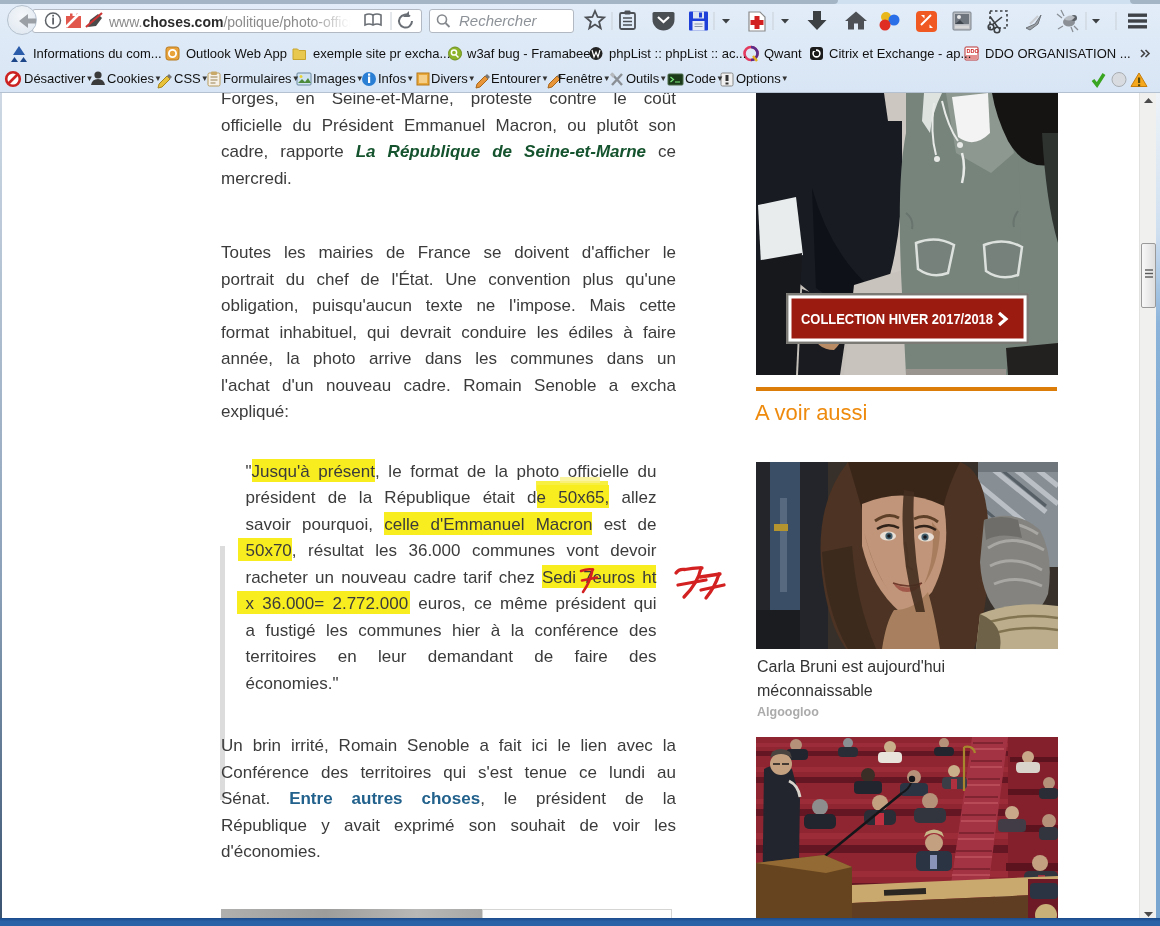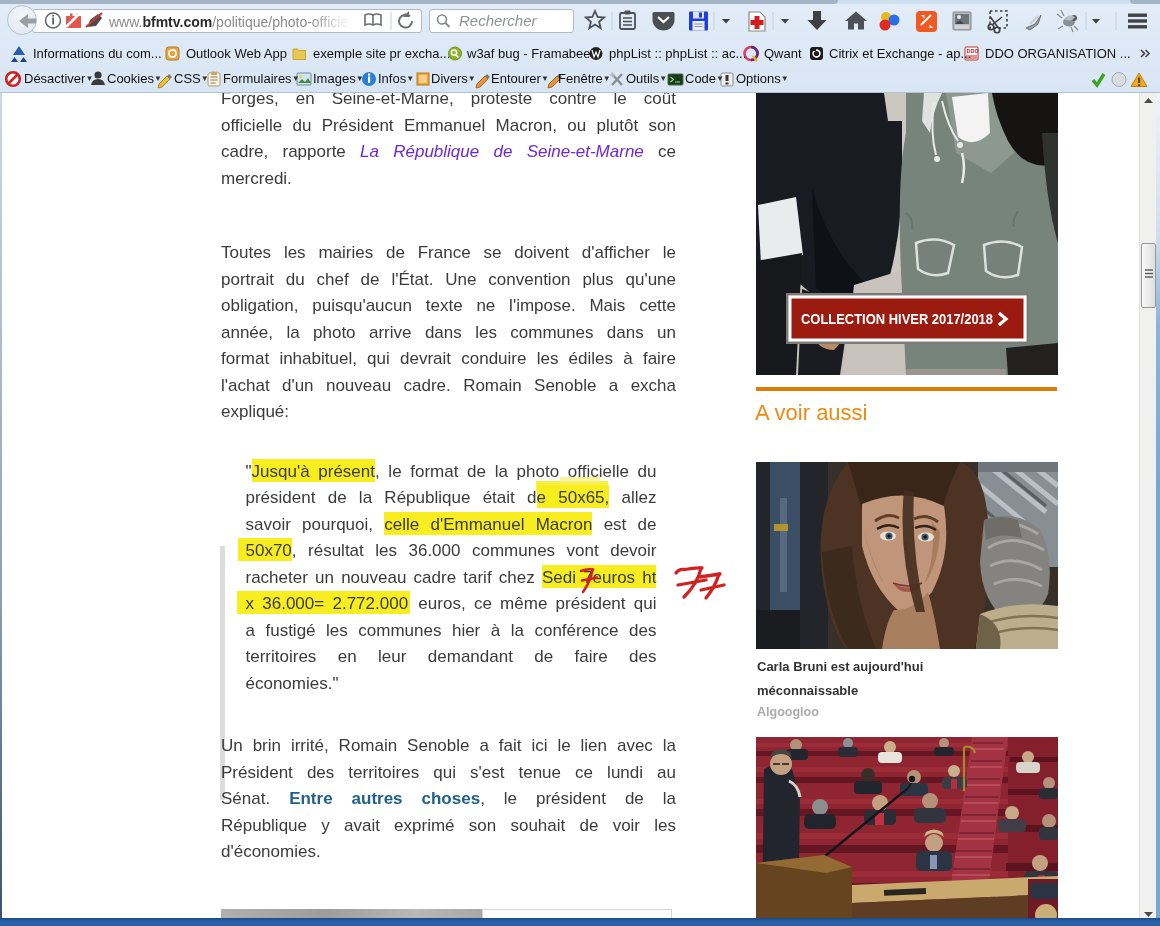--- a/index.html
+++ b/index.html
@@ -19,44 +19,44 @@
 
 #wdbar{position:absolute;left:0;top:66px;width:1160px;height:26px;font-size:13px;color:#111}
 .wd{position:absolute;top:5px;white-space:nowrap}
 .wd .car{font-size:8px;vertical-align:2px;color:#333}
 
 #page{position:absolute;left:0;top:93px;width:1160px;height:827px;background:#fff}
 #article{position:absolute;left:221px;top:0;width:455px}
 .pline{position:relative;font-size:17px;line-height:26.55px;color:#3b3b3b;text-align:justify;text-align-last:justify;white-space:nowrap}
 .pline.last{text-align-last:left}
 .hl{background:#f7ed1f;padding-top:3px;padding-bottom:1px}
-a.lk1{color:#6d28d9;font-weight:normal;font-style:italic;text-decoration:none}
+a.lk1{color:#14532d;font-weight:bold;font-style:italic;text-decoration:none}
 a.lk2{color:#21618c;font-weight:bold;text-decoration:none}
 #bq-border{position:absolute;left:220px;top:453px;width:5px;height:254px;background:#dcdcdc}
 
 .sideimg{position:absolute;left:756px;width:302px;overflow:hidden}
 #avoir{position:absolute;left:755px;top:400px;font-size:22px;color:#ee8b0e}
-#ctitle{position:absolute;left:757px;top:655px;width:300px;font-size:13px;font-weight:bold;color:#333;line-height:24px}
+#ctitle{position:absolute;left:757px;top:655px;width:300px;font-size:16px;font-weight:normal;color:#333;line-height:24px}
 #csrc{position:absolute;left:757px;top:705px;font-size:12.5px;font-weight:bold;color:#ababab}
 #orangehr{position:absolute;left:756px;top:387px;width:301px;height:4px;background:#dd7d09}
 
 #sbar{position:absolute;left:1139px;top:93px;width:17px;height:827px;background:#f0f0ef;border-left:1px solid #e2e2e0}
 #sthumb{position:absolute;left:1141px;top:243px;width:15px;height:65px;background:linear-gradient(90deg,#f8f8f8,#dedede);border:1px solid #9a9a9a;border-radius:2px;box-sizing:border-box}
 #winborder{position:absolute;left:1156px;top:93px;width:4px;height:833px;background:linear-gradient(180deg,#eef3f8 0,#cfdff0 140px,#8cb4da 230px,#79a6d0 400px,#79a6d0 100%)}
 #bluebar{position:absolute;left:0;top:918px;width:1160px;height:8px;background:linear-gradient(#1a4a8a,#2a62a8 45%,#2a62a8);z-index:40}
 #botfig1{position:absolute;left:221px;top:909px;width:261px;height:11px;background:linear-gradient(90deg,#b0b0ae,#9d9d9b 40%,#b8b8b6 75%,#a8a8a6)}
 #botfig2{position:absolute;left:482px;top:909px;width:190px;height:11px;background:#fdfdfd;border:1px solid #d5d5d3;box-sizing:border-box}
 </style></head>
 <body>
 <div id="chrome">
  <div class="topline"></div>
     <div style="position:absolute;top:0;left:0;width:838px;height:4px;background:#a4b5c6;border-radius:0 0 6px 0"></div>
     <div style="position:absolute;top:0;left:1130px;width:30px;height:4px;background:#a4b5c6;border-radius:0 0 0 6px"></div>
  <div id="urlbar">
-   <div class="urltxt" style="width:250px;overflow:hidden"><span>www.</span><b>bfmtv.com</b><span>/politique/photo-officielle-de-macron-et-son-cadre</span></div>
+   <div class="urltxt" style="width:250px;overflow:hidden"><span>www.</span><b>choses.com</b><span>/politique/photo-officielle-de-macron-et-son-cadre</span></div>
    <div id="urlfade"></div>
  </div>
  <div id="backbtn"></div>
  <div id="searchbar"></div>
  <svg width="1160" height="93" style="position:absolute;left:0;top:0">
 
   <path d="M28 14 l-9 7 9 7 v-4.5 h8 v-5 h-8 z" fill="#9aa0a6"></path>
 
   <circle cx="53" cy="20.5" r="7.5" fill="none" stroke="#5f6368" stroke-width="1.5"></circle>
   <rect x="52.2" y="17.5" width="1.8" height="7" fill="#5f6368"></rect>
@@ -287,39 +287,39 @@
   <div class="abs" style="left:0;top:-7px;width:455px">
    <div class="pline">Forges, en Seine-et-Marne, proteste contre le coût</div>
    <div class="pline">officielle du Président Emmanuel Macron, ou plutôt son</div>
    <div class="pline">cadre, rapporte <a class="lk1">La République de Seine-et-Marne</a> ce</div>
    <div class="pline last">mercredi.</div>
   </div>
   <div class="abs" style="left:0;top:147px;width:455px">
    <div class="pline">Toutes les mairies de France se doivent d'afficher le</div>
    <div class="pline">portrait du chef de l'État. Une convention plus qu'une</div>
    <div class="pline">obligation, puisqu'aucun texte ne l'impose. Mais cette</div>
+   <div class="pline">format inhabituel, qui devrait conduire les édiles à faire</div>
    <div class="pline">année, la photo arrive dans les communes dans un</div>
-   <div class="pline">format inhabituel, qui devrait conduire les édiles à faire</div>
    <div class="pline">l'achat d'un nouveau cadre. Romain Senoble a excha</div>
    <div class="pline last">expliqué:</div>
   </div>
   <div class="abs" style="left:24.5px;top:365.5px;width:411px">
    <div class="pline">"<span class="hl">Jusqu'à présent</span>, le format de la photo officielle du</div>
    <div class="pline">président de la République était d<span class="hl">e 50x65,</span> allez</div>
    <div class="pline">savoir pourquoi, <span class="hl">celle d'Emmanuel Macron</span> est de</div>
    <div class="pline"><span class="hl" style="padding-left:8px;margin-left:-8px">50x70</span>, résultat les 36.000 communes vont devoir</div>
    <div class="pline">racheter un nouveau cadre tarif chez <span class="hl">Sedi 7euros ht</span></div>
    <div class="pline"><span class="hl" style="padding-left:9px;margin-left:-9px;padding-right:2px">x 36.000= 2.772.000</span> euros, ce même président qui</div>
    <div class="pline">a fustigé les communes hier à la conférence des</div>
    <div class="pline">territoires en leur demandant de faire des</div>
    <div class="pline last">économies."</div>
   </div>
   <div class="abs" style="left:0;top:640px;width:455px">
    <div class="pline">Un brin irrité, Romain Senoble a fait ici le lien avec la</div>
-   <div class="pline">Président des territoires qui s'est tenue ce lundi au</div>
+   <div class="pline">Conférence des territoires qui s'est tenue ce lundi au</div>
    <div class="pline">Sénat. <a class="lk2">Entre autres choses</a>, le président de la</div>
    <div class="pline">République y avait exprimé son souhait de voir les</div>
    <div class="pline last">d'économies.</div>
   </div>
  </div>
 </div>
 <div class="sideimg" style="top:93px;height:310px">
 <svg width="302" height="282" viewBox="0 0 302 282">
  <rect width="302" height="282" fill="#c5c0ba"></rect>
  <rect x="120" y="0" width="60" height="282" fill="#cdc8c2"></rect>

